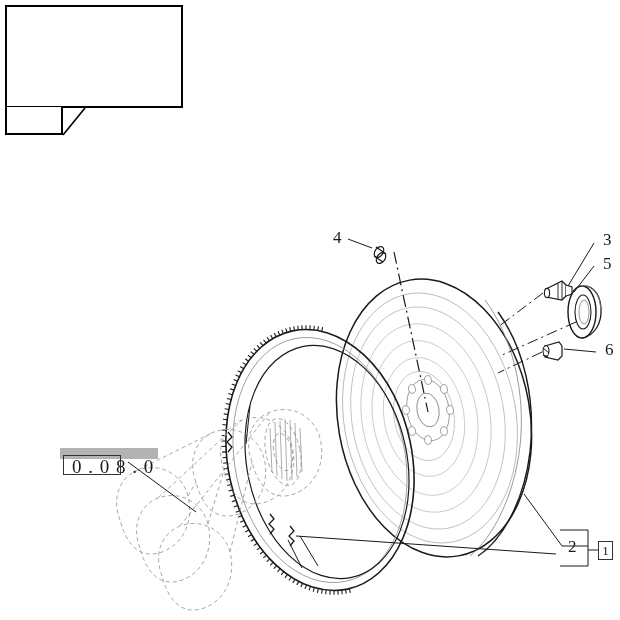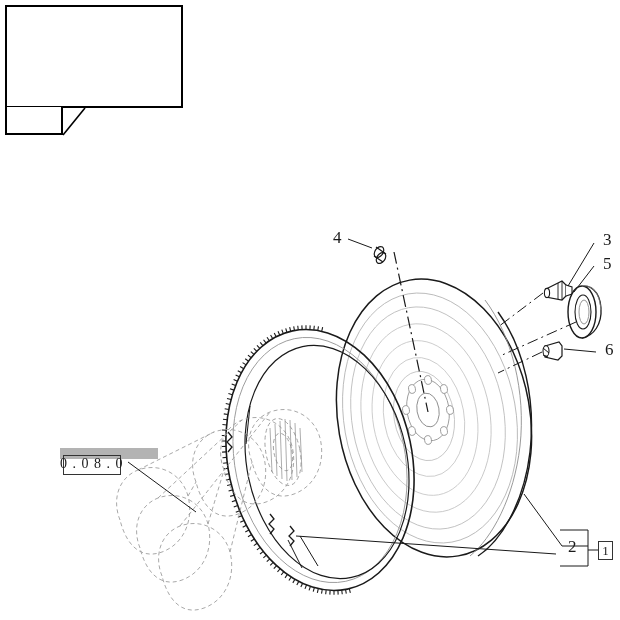--- a/index.html
+++ b/index.html
@@ -43,24 +43,24 @@
   .ref-band {
     position: absolute;
     left: 0;
     top: 0;
     width: 98px;
     height: 11px;
     background: #b3b3b3;
   }
   .ref-text {
     position: absolute;
-    left: 0;
+    left: 12px;
     top: 8px;
     font-family: "Liberation Serif", "DejaVu Serif", serif;
-    font-size: 14px;
+    font-size: 19px;
     letter-spacing: 1px;
     color: #1a1a1a;
     white-space: nowrap;
   }
   .ref-box {
     position: absolute;
     left: 3px;
     top: 7px;
     width: 58px;
     height: 20px;

